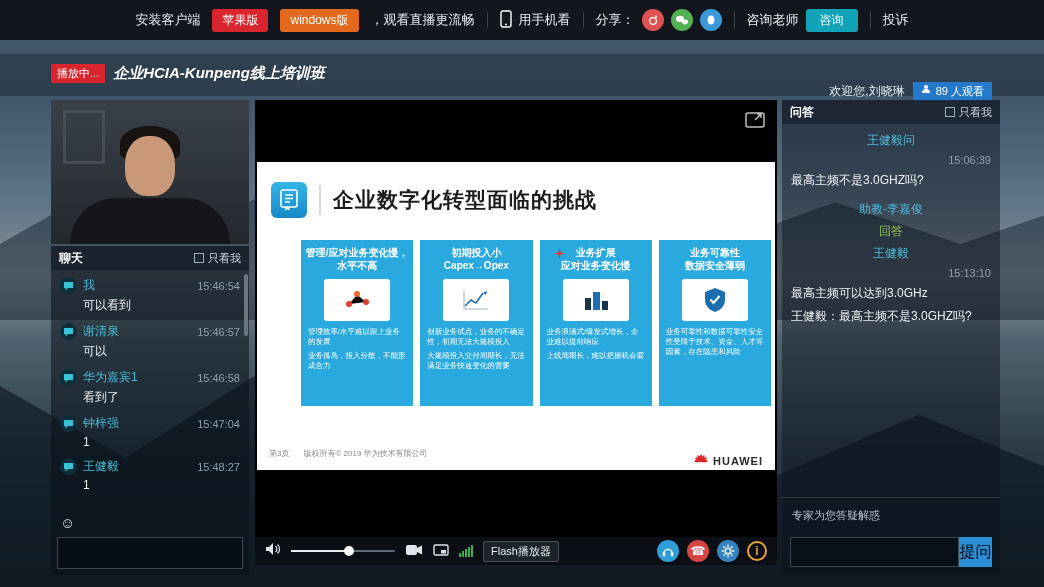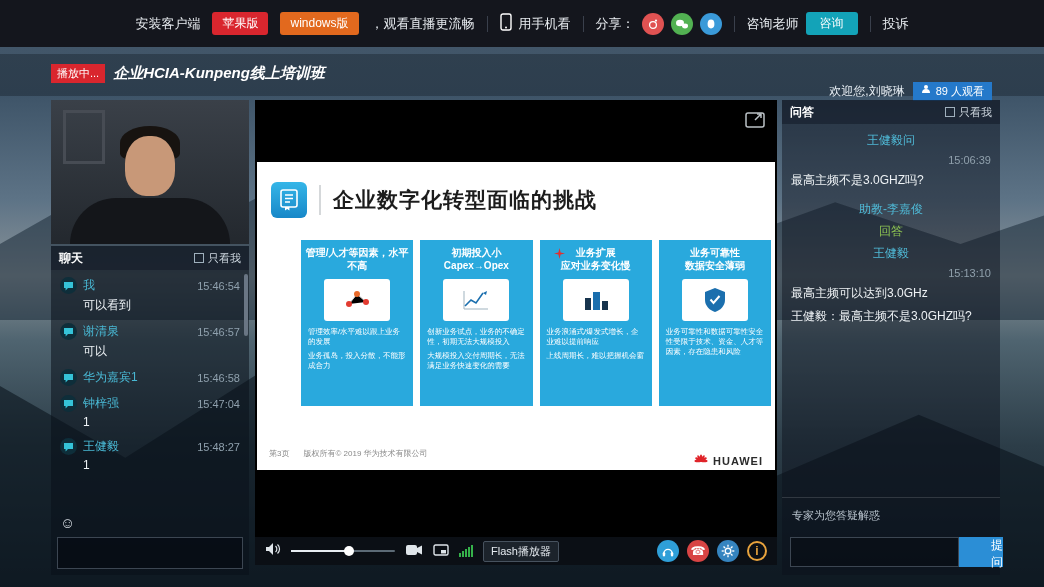--- a/index.html
+++ b/index.html
@@ -6,21 +6,21 @@
   html,body { width:1044px; height:587px; }
   body { font-family:"Liberation Sans","DejaVu Sans",sans-serif; overflow:hidden; }
   .page { position:relative; width:1044px; height:587px; overflow:hidden;
     background:linear-gradient(180deg,#46586a 0%,#3e5468 16%,#5d7386 34%,#8a9398 47%,#4f6470 58%,#2c3d48 76%,#16222c 100%); }
   .mtn1 { position:absolute; left:0; right:0; top:130px; height:190px; background:rgba(25,42,56,.55);
     clip-path:polygon(0 60%,8% 35%,18% 55%,30% 20%,42% 58%,55% 30%,68% 62%,80% 38%,92% 60%,100% 45%,100% 100%,0 100%); }
   .mtn2 { position:absolute; left:0; right:0; top:300px; height:287px; background:rgba(10,20,28,.6);
     clip-path:polygon(0 30%,12% 55%,25% 25%,40% 60%,58% 35%,72% 65%,88% 40%,100% 58%,100% 100%,0 100%); }
 
   
-  .topbar { position:absolute; top:0; left:0; right:0; height:47px; background:#14161d; z-index:9;
+  .topbar { position:absolute; top:0; left:0; right:0; height:40px; background:#14161d; z-index:9;
     display:flex; align-items:center; justify-content:center; gap:12px; color:#e8ecf0; font-size:13px; }
   .pill { padding:3px 10px; border-radius:3px; font-size:12px; color:#fff; cursor:pointer; border:none; }
   .pill.apple { background:#d9262e; }
   .pill.win { background:#e2691e; }
   .pill.consult { background:#13a3b8; padding:3px 14px; }
   .tb-div { width:1px; height:16px; background:#3a404c; }
   .tb-group { display:flex; align-items:center; gap:7px; }
   .share-circle { width:22px; height:22px; border-radius:50%; display:flex; align-items:center; justify-content:center; cursor:pointer; }
   .sc-red { background:#e05252; } .sc-green { background:#52b152; } .sc-blue { background:#3a9ad9; }
 
@@ -100,21 +100,21 @@
   .qa-item { margin-bottom:12px; }
   .qa-top { display:flex; align-items:center; gap:5px;flex-direction:column; }
   .qa-name { color:#4fb9d6; font-size:12px; }
   .qa-reply { color:#8cc152; font-size:12px; }
   .qa-time { color:#90a0ac; font-size:11px; margin-left:auto; }
   .qa-line { color:#eef2f5; font-size:12px; margin-top:5px; line-height:1.5; }
   .qa-footer { position:absolute; left:0; right:0; bottom:0; height:78px; border-top:1px solid rgba(255,255,255,.14); }
   .qa-hint { position:absolute; top:10px; left:10px; color:#b8c2cc; font-size:11px; }
   .qa-input-row { position:absolute; left:8px; right:8px; bottom:8px; height:30px; display:flex; }
   .qa-input { flex:1; background:rgba(6,10,16,.5); border:1px solid #3c4652; color:#fff; font-size:12px; padding:0 6px; }
-  .qa-ask { width:46px; background:#2b8ed6; color:#ffffff; font-size:12px; border:none; cursor:pointer;padding-left:32px; }
+  .qa-ask { width:46px; background:#2b8ed6; color:#000000; font-size:16px; border:none; cursor:pointer; }
 </style>
 </head>
 <body>
 
 <div class="page">
   <div class="mtn1"></div>
   <div class="mtn2"></div>
 
   <div class="topbar">
     <span>安装客户端</span>
@@ -226,20 +226,21 @@
         <div class="msg">
           <div class="msg-top">
             <span class="avatar">
               <svg width="11" height="10" viewBox="0 0 11 10">
                   <path d="M1,1 h9 v6 h-5 l-2.4,2.4 v-2.4 h-1.6 z" fill="#35c3d8"></path>
                 </svg>
             </span>
             <span class="msg-name">华为嘉宾1</span>
             <span class="msg-time">15:46:58</span>
           </div>
+          <div class="msg-text">看到了</div>
         </div>
 
         <div class="msg">
           <div class="msg-top">
             <span class="avatar">
               <svg width="11" height="10" viewBox="0 0 11 10">
                   <path d="M1,1 h9 v6 h-5 l-2.4,2.4 v-2.4 h-1.6 z" fill="#35c3d8"></path>
                 </svg>
             </span>
             <span class="msg-name">钟梓强</span>
@@ -285,21 +286,21 @@
                 <path d="M6,6 h8 M6,9.5 h8 M6,13 h5" stroke="#fff" stroke-width="1.4"></path>
                 <path d="M6,18 v3.5 l2.2,-1.6 2.2,1.6 v-3.5" fill="#fff"></path>
               </svg>
           </span>
           <span class="slide-vdiv"></span>
           <span class="slide-title">企业数字化转型面临的挑战</span>
         </div>
 
         <div class="cards">
           <div class="card">
-            <div class="card-h">管理/人才等因素，水平不高</div>
+            <div class="card-h">管理/应对业务变化慢，水平不高</div>
             <div class="card-box">
               <svg width="30" height="24" viewBox="0 0 30 24">
                   <path d="M7,16 L15,6 L24,14" stroke="#d7d7d7" stroke-width="1"></path>
                   <circle cx="7" cy="16" r="3" fill="#e23b30"></circle>
                   <circle cx="15" cy="6" r="3" fill="#e86a2a"></circle>
                   <circle cx="24" cy="14" r="3" fill="#e23b30"></circle>
                 </svg>
             </div>
             <div class="card-b">
               <p>管理效率/水平难以跟上业务的发展</p>

